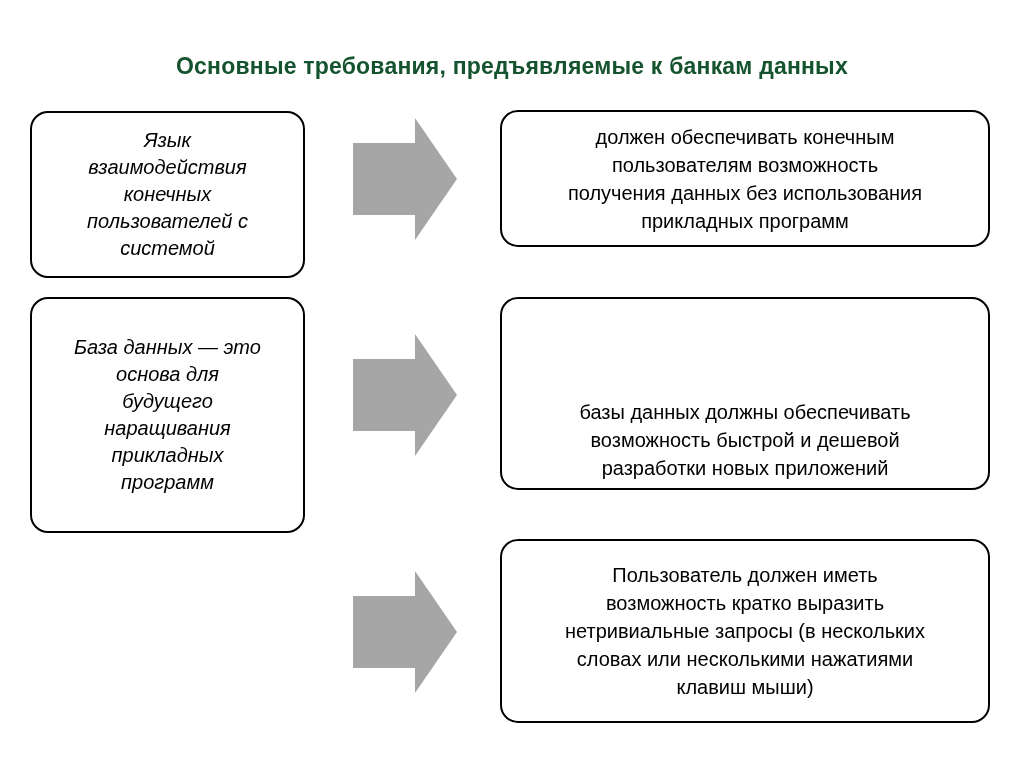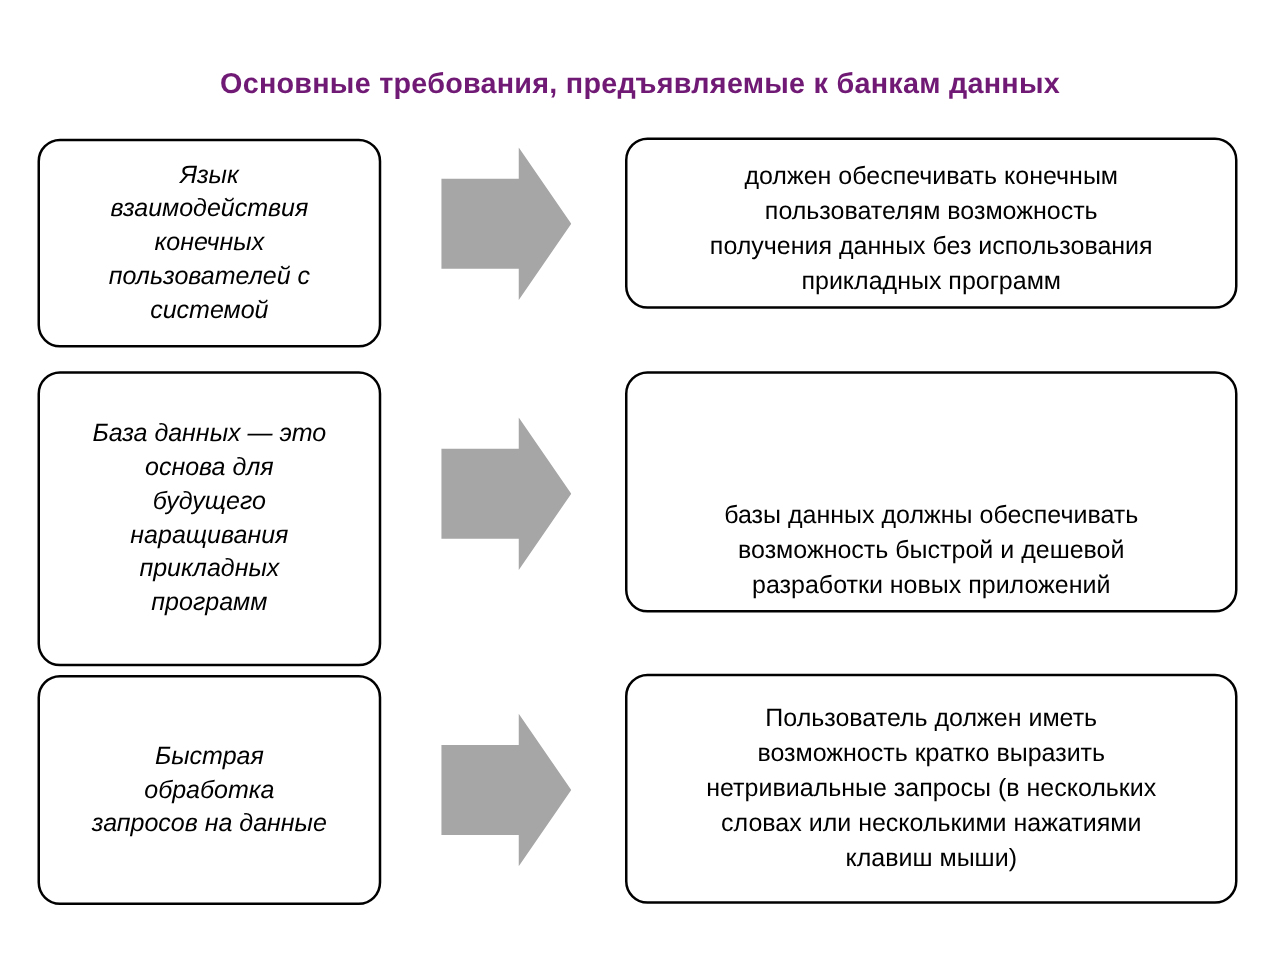--- a/index.html
+++ b/index.html
@@ -17,21 +17,21 @@
   }
   .title {
     position: absolute;
     top: 53px;
     left: 0;
     width: 100%;
     margin: 0;
     text-align: center;
     font-size: 23px;
     font-weight: bold;
-    color: #701a75;
+    color: #14532d;
     letter-spacing: 0.2px;
   }
   .box {
     position: absolute;
     box-sizing: border-box;
     border: 2px solid #000000;
     border-radius: 18px;
     background: #ffffff;
     display: flex;
     align-items: center;
@@ -51,21 +51,21 @@
     font-size: 20px;
     line-height: 27px;
   }
   .right {
     left: 500px;
     width: 490px;
     font-size: 20px;
     line-height: 28px;
   }
   .r1.left  { top: 111px; height: 167px; }
-  .r1.right { top: 110px; height: 137px; align-items: flex-end; }
+  .r1.right { top: 110px; height: 137px; }
   .r2.left  { top: 297px; height: 236px; }
   .r2.right { top: 297px; height: 193px; align-items: flex-end; }
   .r3.left  { top: 540px; height: 184px; }
   .r3.right { top: 539px; height: 184px; }
   .arrow {
     position: absolute;
     left: 353px;
     width: 104px;
     height: 122px;
   }
@@ -112,25 +112,20 @@
     <svg viewBox="0 0 104 122" xmlns="http://www.w3.org/2000/svg">
       <polygon points="0,25 62,25 62,0 104,61 62,122 62,97 0,97" fill="#a6a6a6"></polygon>
     </svg>
   </div>
   <div class="box right r2">
     <span>базы данных должны обеспечивать
 возможность быстрой и дешевой
 разработки новых приложений</span>
   </div>
 
-  <div class="box left r3">
-    <span>Быстрая
-обработка
-запросов на данные</span>
-  </div>
   <div class="arrow a3">
     <svg viewBox="0 0 104 122" xmlns="http://www.w3.org/2000/svg">
       <polygon points="0,25 62,25 62,0 104,61 62,122 62,97 0,97" fill="#a6a6a6"></polygon>
     </svg>
   </div>
   <div class="box right r3">
     <span>Пользователь должен иметь
 возможность кратко выразить
 нетривиальные запросы (в нескольких
 словах или несколькими нажатиями

